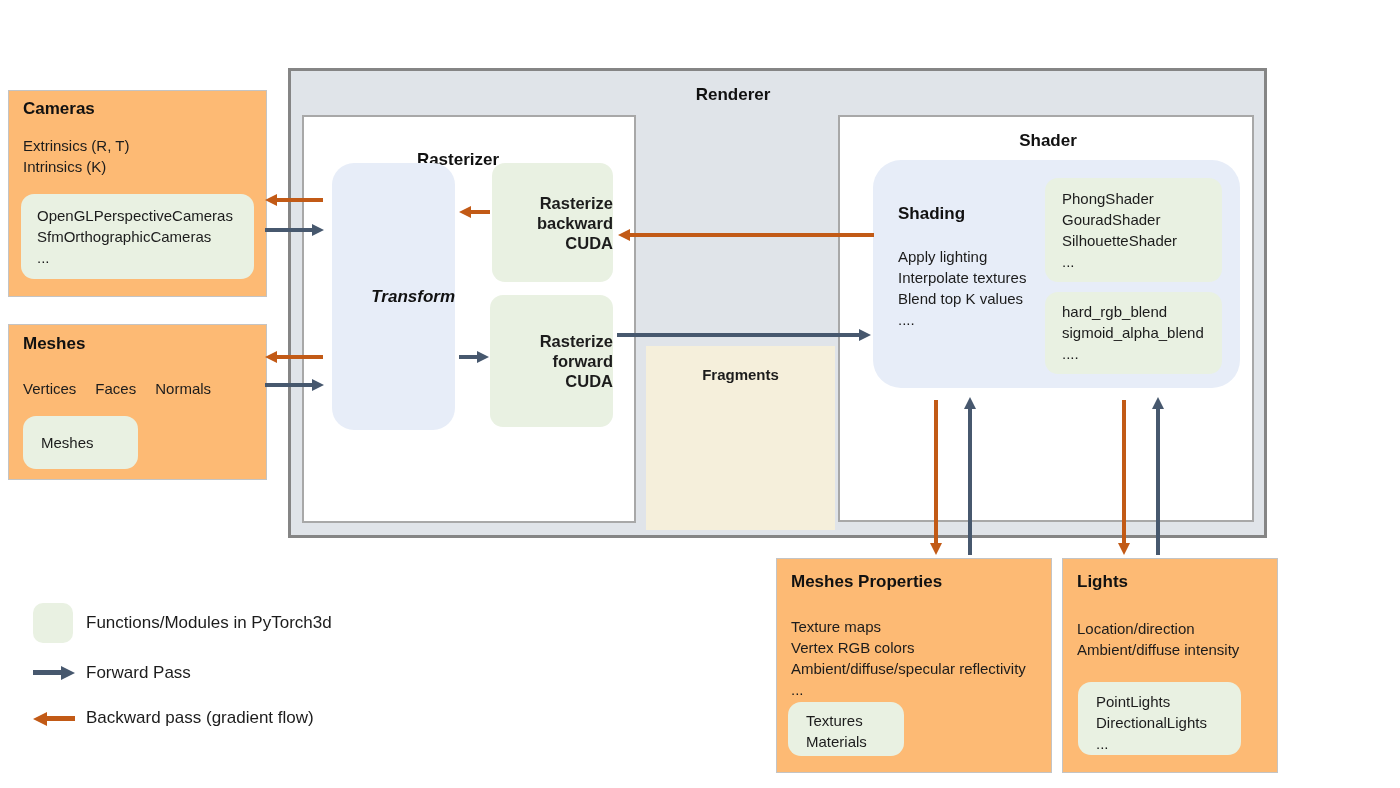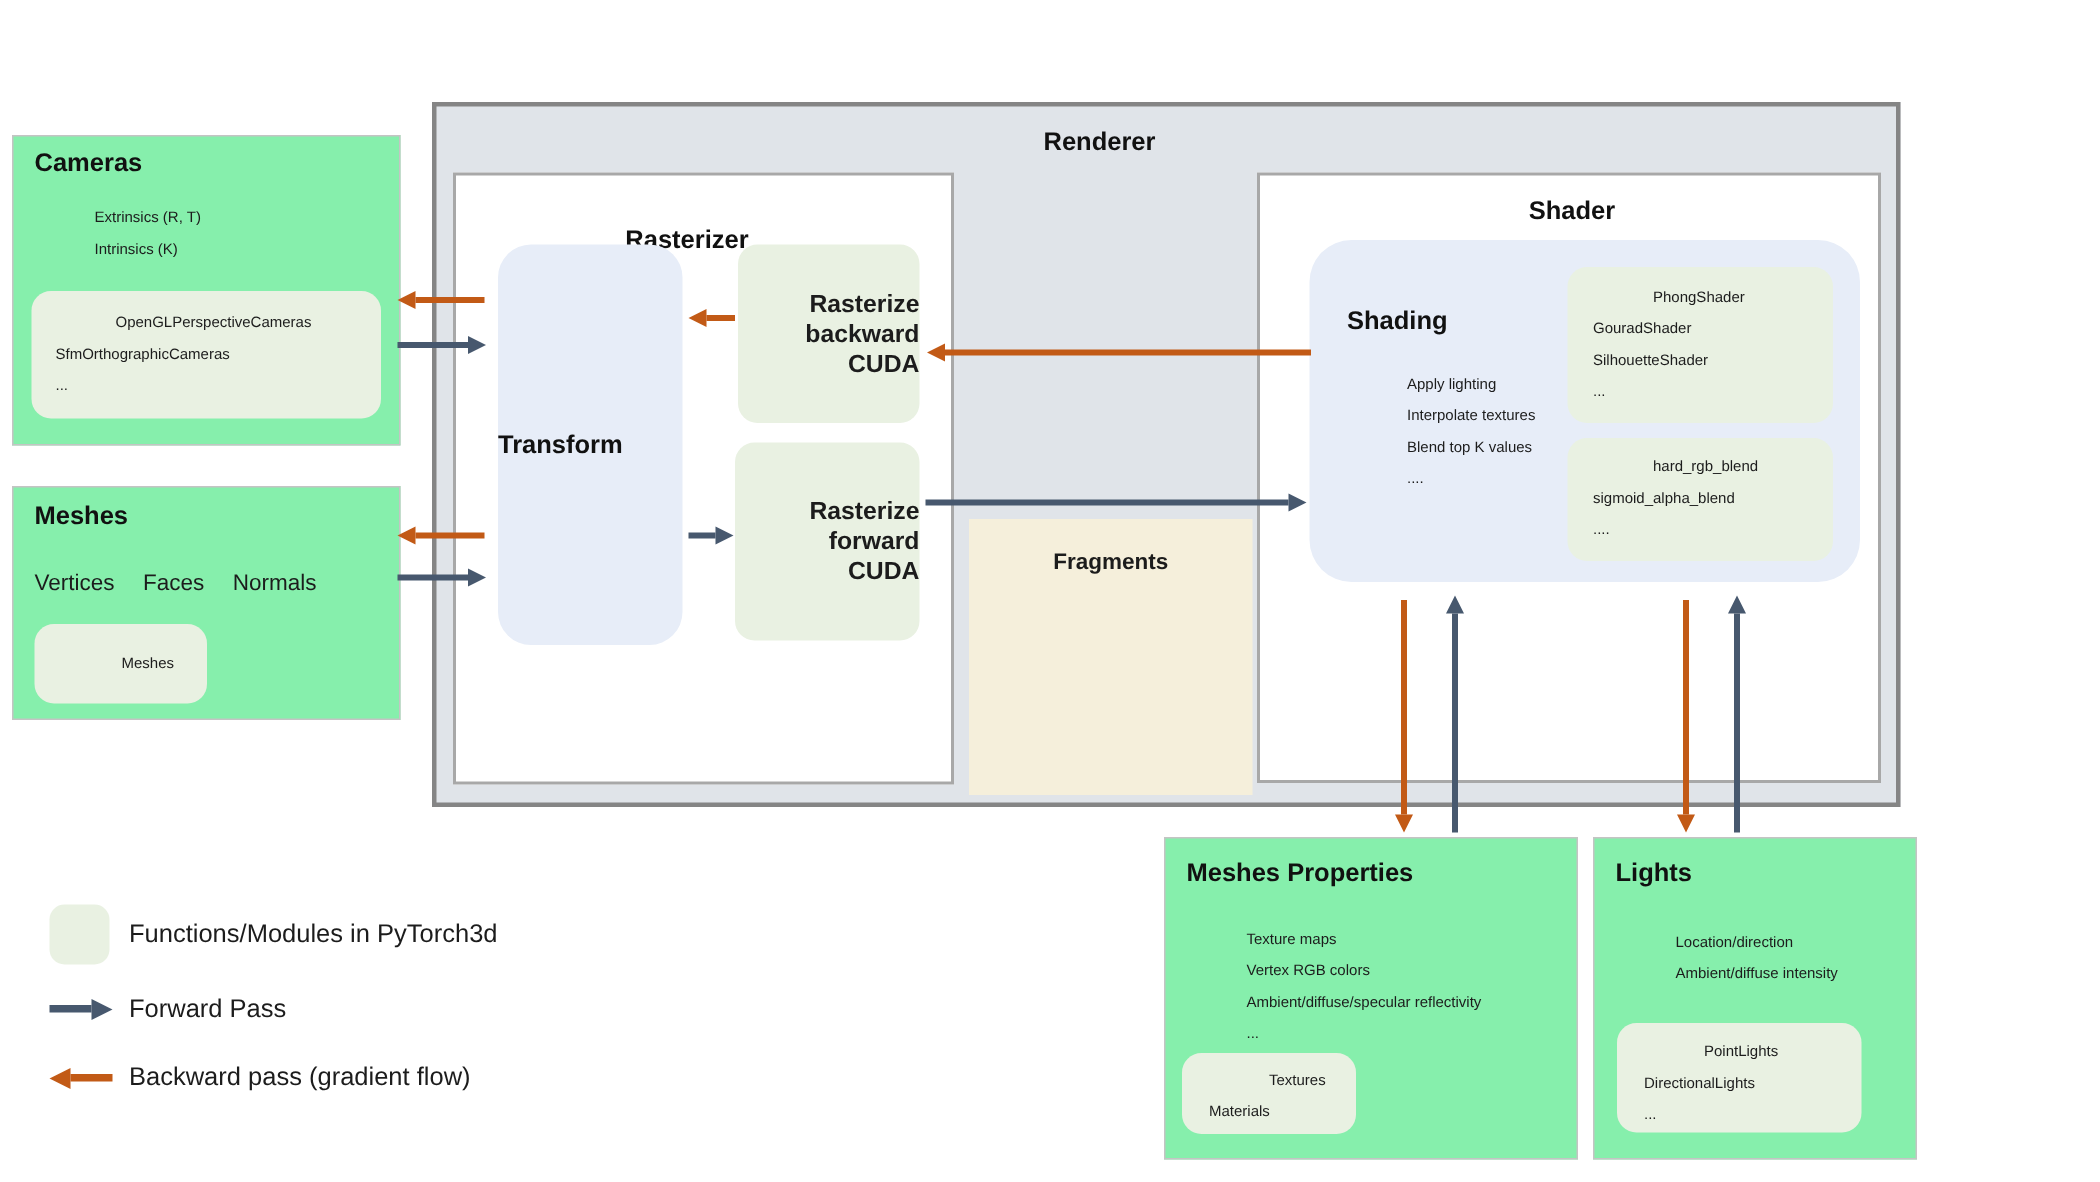--- a/index.html
+++ b/index.html
@@ -4,30 +4,30 @@
 <style>
   :root{
     --renderer_bg:#e0e4e9; --renderer_border:#858585; --panel_border:#a8a8a8;
     --card_border:#c4c4c4; --green:#e9f1e2; --blue_fill:#e7edf8; --tan:#f5efdb;
     --forward:#47586e; --backward:#c25a16; --ink:#1c1c1c;
   }
   *{box-sizing:border-box;}
   body{margin:0;background:#ffffff;font-family:"Liberation Sans",sans-serif;color:var(--ink);}
   .canvas{position:relative;width:1400px;height:788px;background:#fff;overflow:hidden;}
   .abs{position:absolute;}
-  .card{background:#86efac;border:1px solid var(--card_border);padding-left:20px;}
+  .card{background:#fdba74;border:1px solid var(--card_border);padding-left:20px;}
   .panel{background:#fff;border:2px solid var(--panel_border);}
   .renderer{background:var(--renderer_bg);border:3px solid var(--renderer_border);}
   .greenbox{background:var(--green);border-radius:13px;}
   .bluebox{background:var(--blue_fill);border-radius:22px;}
   .tanbox{background:var(--tan);}
   .title{font-weight:bold;font-size:17px;line-height:20px;color:#111;}
-  .body-txt{font-size:10px;line-height:21px;white-space:pre-line;margin-left:40px;}
+  .body-txt{font-size:15px;line-height:21px;white-space:pre-line;}
   .bold3{font-weight:bold;font-size:16.5px;line-height:20px;white-space:pre-line;text-align:right;}
-  .center{display:flex;align-items:center;justify-content:flex-start;}
+  .center{display:flex;align-items:center;justify-content:flex-end;font-style:italic;}
   .vcenter{display:flex;flex-direction:column;justify-content:center;}
   
   .arrow{position:absolute;z-index:5;}
   .fwd{color:var(--forward);}
   .bwd{color:var(--backward);}
   .ah{height:4px;background:currentColor;}
   .ah.right::after{content:'';position:absolute;left:100%;top:50%;transform:translateY(-50%);
     width:0;height:0;border-top:6px solid transparent;border-bottom:6px solid transparent;border-left:12px solid currentColor;}
   .ah.left::before{content:'';position:absolute;right:100%;top:50%;transform:translateY(-50%);
     width:0;height:0;border-top:6px solid transparent;border-bottom:6px solid transparent;border-right:12px solid currentColor;}

